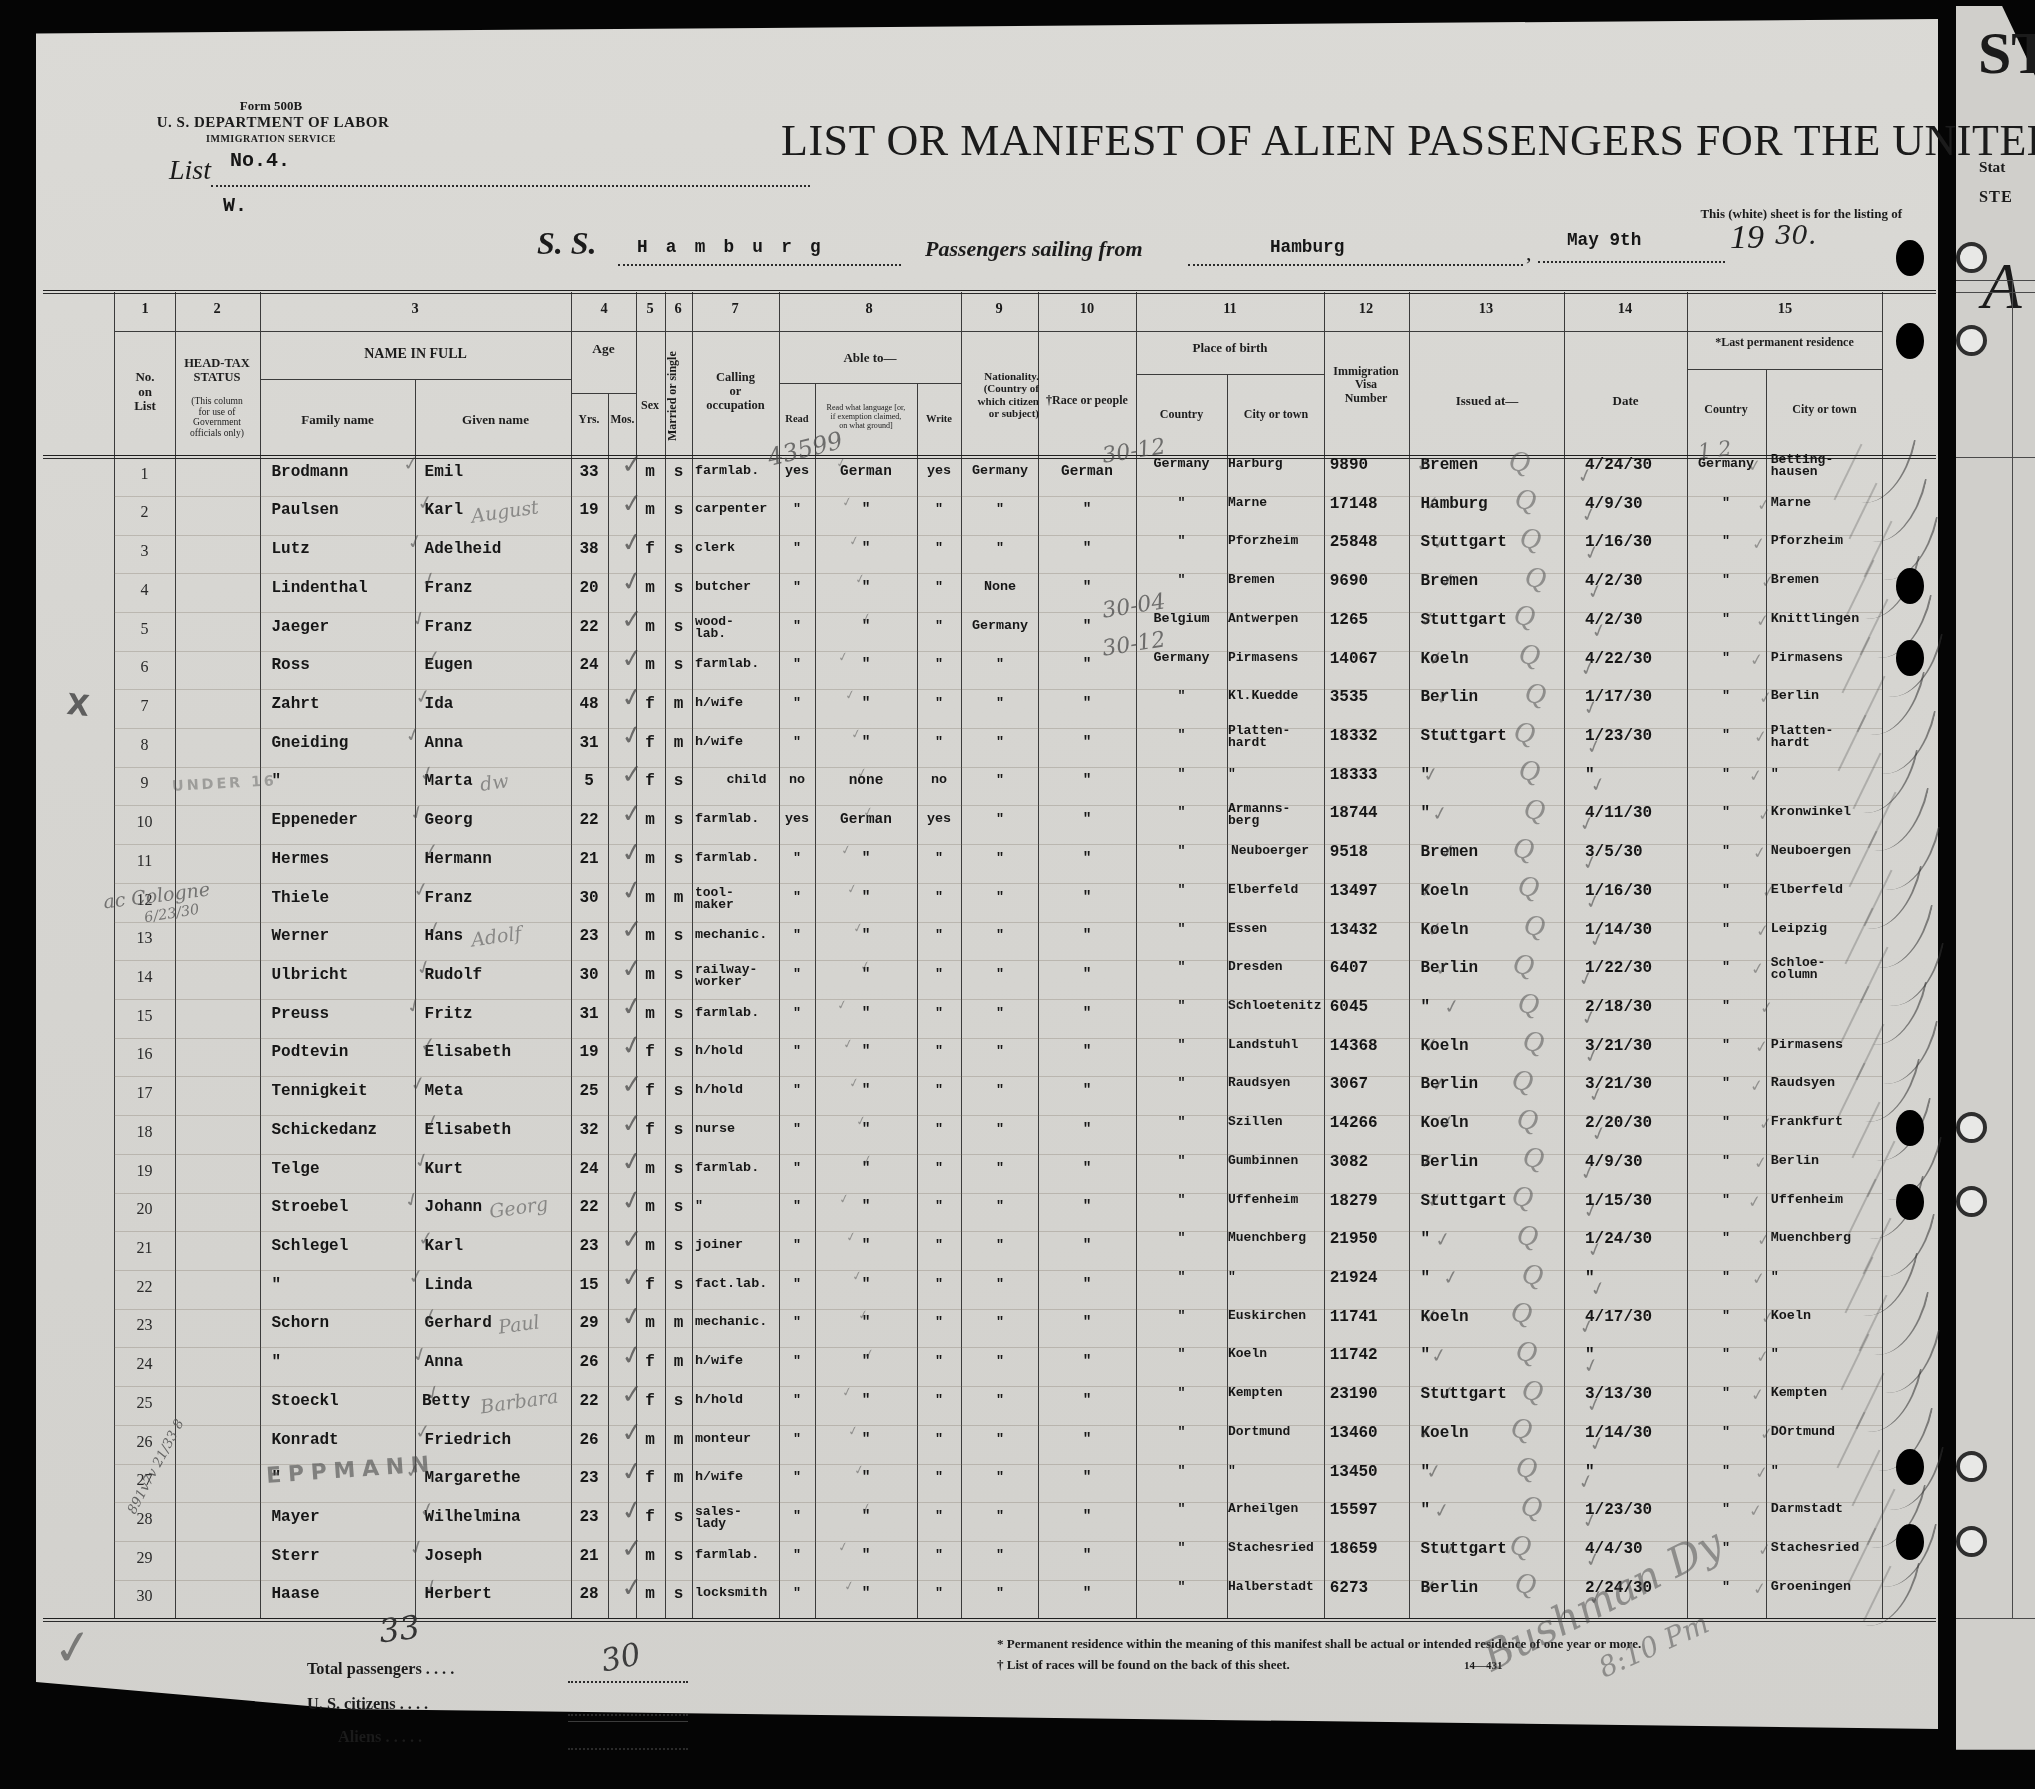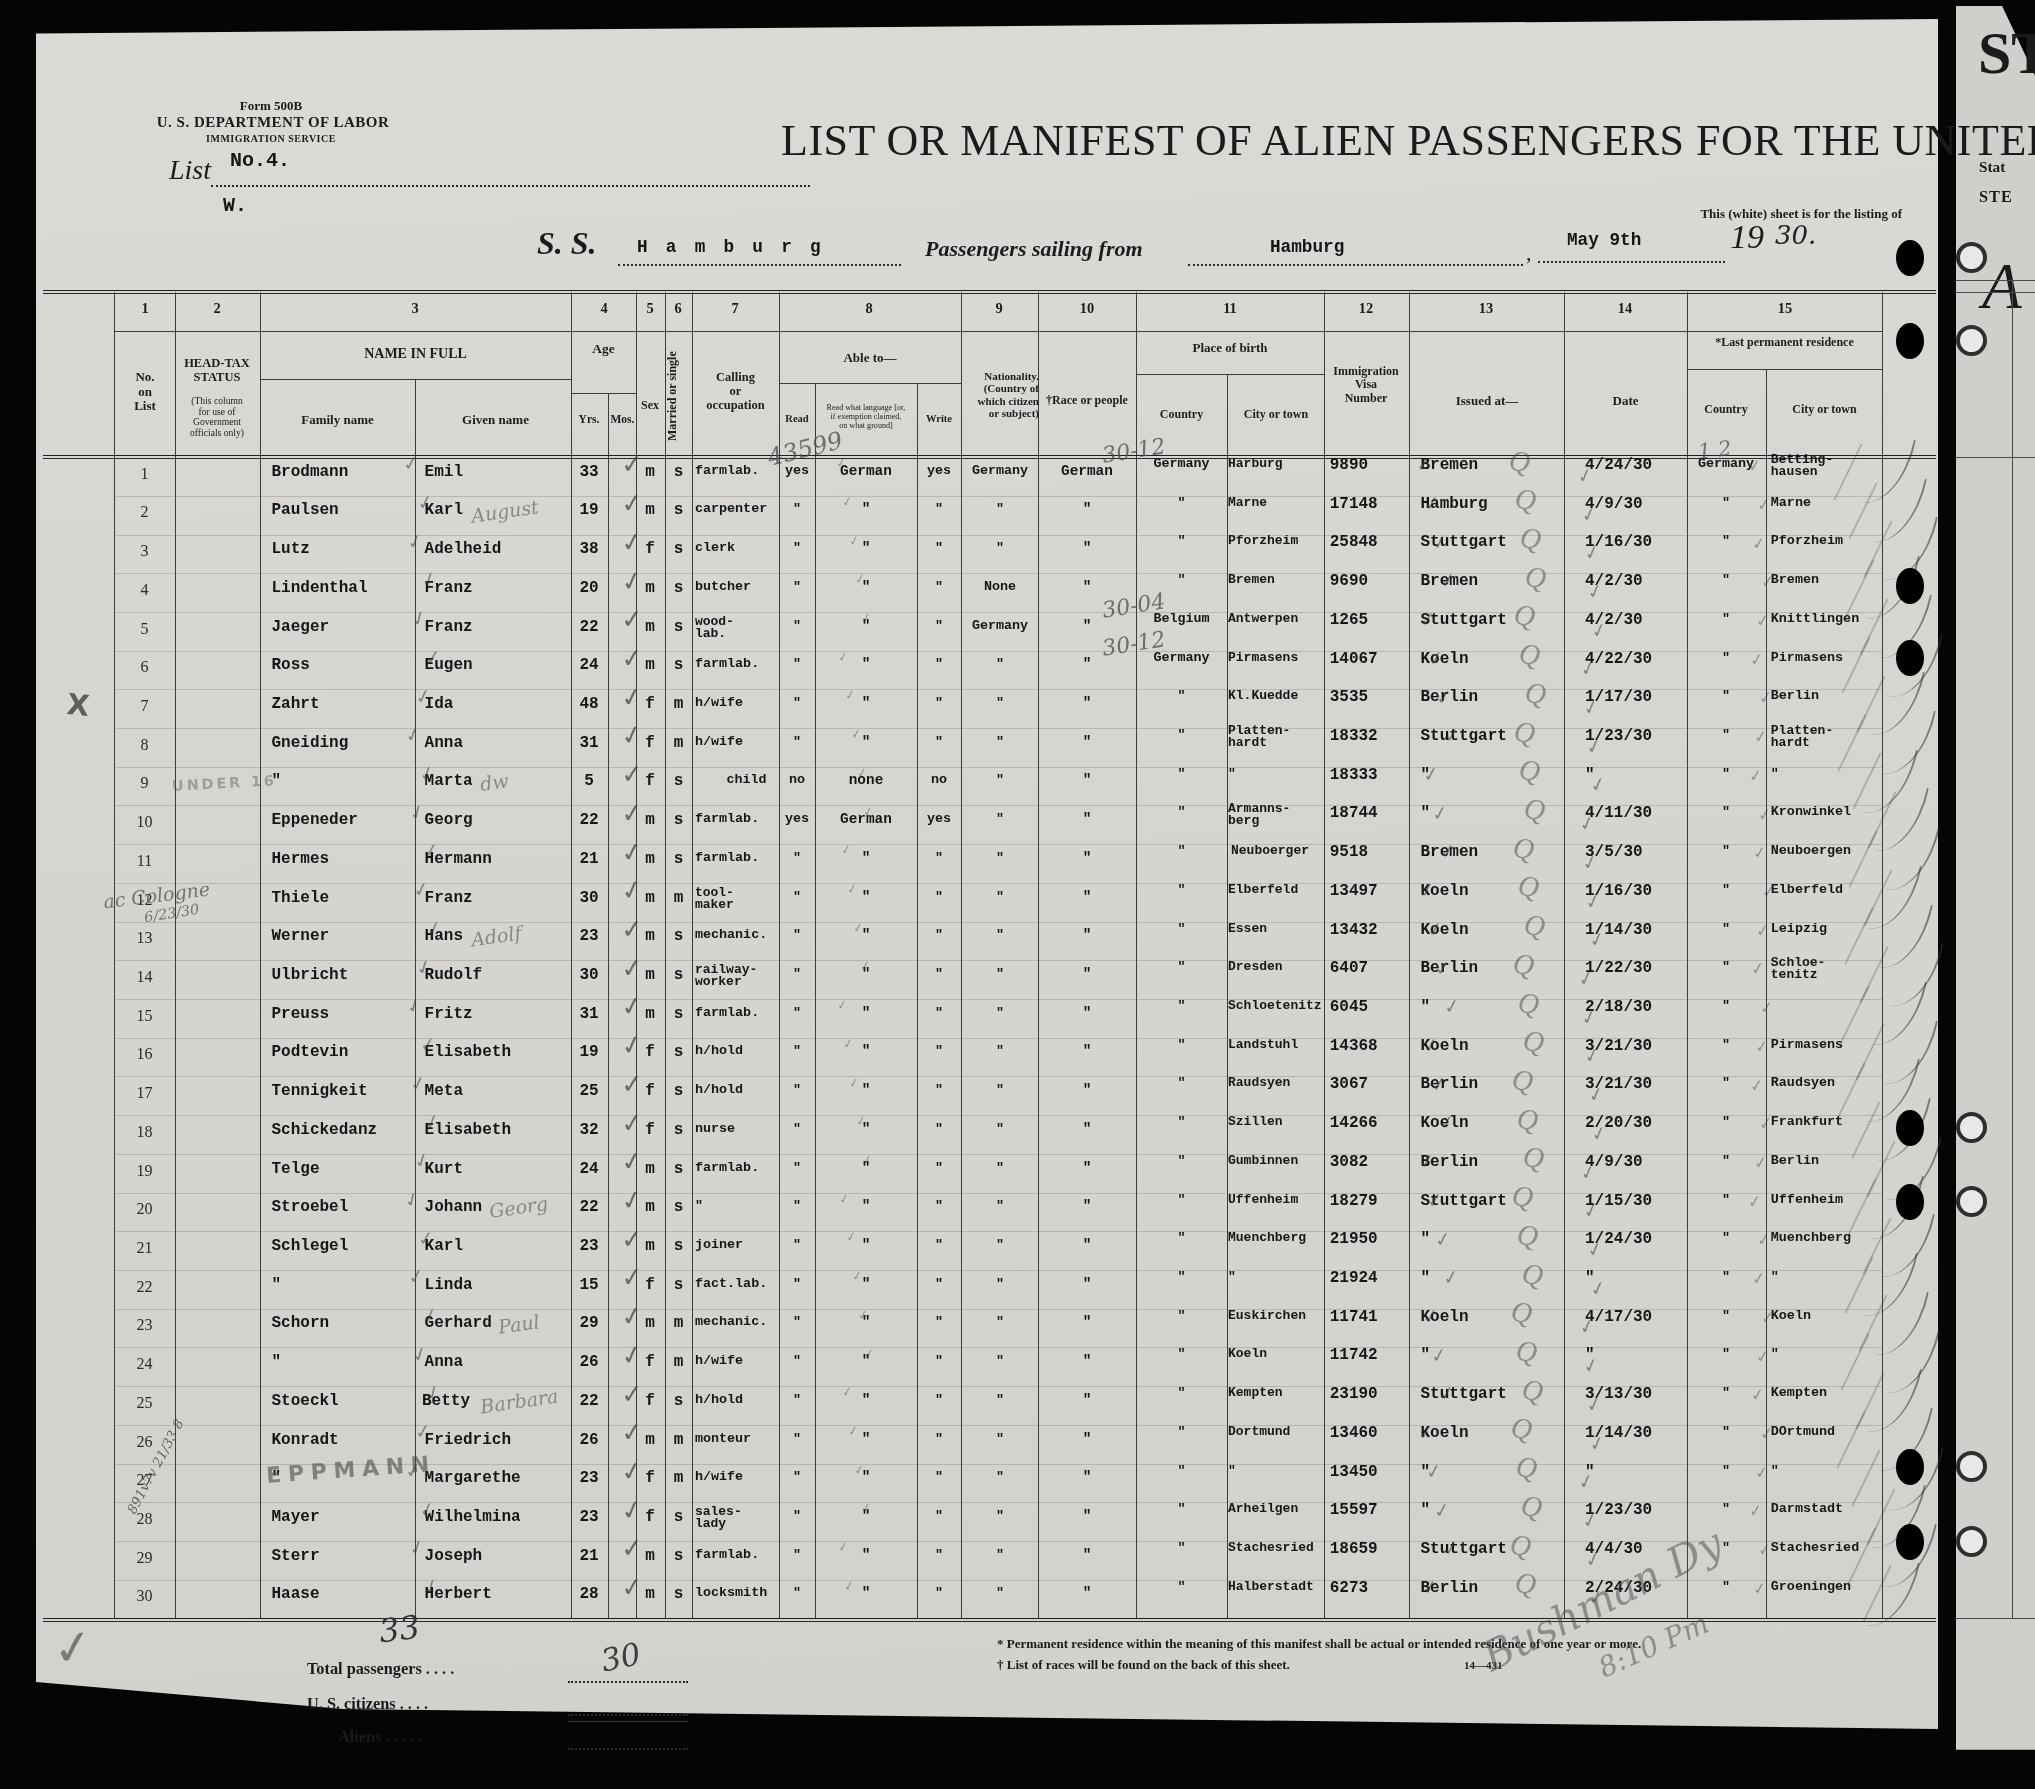--- a/index.html
+++ b/index.html
@@ -566,21 +566,21 @@
       <div class="abs typed" style="left: 917px; top: 968px; width: 44px; text-align: center; padding-left: 0px; font-size: 13.4px; overflow: visible; white-space: pre-line;">"</div>
       <div class="abs typed" style="left: 961px; top: 968px; width: 78px; text-align: center; padding-left: 0px; font-size: 13.4px; overflow: visible; white-space: pre-line;">"</div>
       <div class="abs typed" style="left: 1038px; top: 968px; width: 98px; text-align: center; padding-left: 0px; font-size: 14.4px; overflow: visible; white-space: pre-line;">"</div>
       <div class="abs typed" style="left: 1136px; top: 961px; width: 91px; text-align: center; padding-left: 0px; font-size: 13.4px; overflow: visible; white-space: pre-line;">"</div>
       <div class="abs typed" style="left: 1227px; top: 961px; width: 98px; text-align: left; padding-left: 1px; font-size: 13px; overflow: visible; white-space: pre-line;">Dresden</div>
       <div class="abs typed" style="left: 1324px; top: 961px; width: 84px; text-align: left; padding-left: 5.7px; font-size: 16px; overflow: visible; white-space: pre-line;">6407</div>
       <div class="abs typed" style="left: 1409px; top: 961px; width: 156px; text-align: left; padding-left: 11.5px; font-size: 16px; overflow: visible; white-space: pre-line;">Berlin</div>
       <div class="abs typed" style="left: 1564px; top: 961px; width: 123px; text-align: left; padding-left: 21px; font-size: 16px; overflow: visible; white-space: pre-line;">1/22/30</div>
       <div class="abs typed" style="left: 1687px; top: 961px; width: 78px; text-align: center; padding-left: 0px; font-size: 13.4px; overflow: visible; white-space: pre-line;">"</div>
       <div class="abs typed" style="left: 1766px; top: 957px; width: 117px; text-align: left; padding-left: 4.8px; font-size: 13px; overflow: visible; white-space: pre-line;">Schloe-
-tenitz</div>
+column</div>
       <div class="abs check" style="left: 416px; top: 956px; font-size: 19px; opacity: 0.55; transform: rotate(-20deg);">✓</div>
       <div class="abs check" style="left: 621px; top: 953px; font-size: 26px; opacity: 0.7; transform: rotate(-7deg);">✓</div>
       <div class="abs check" style="left: 860px; top: 958px; font-size: 12.5px; opacity: 0.45; transform: rotate(-12deg);">✓</div>
       <div class="abs check" style="left: 1435px; top: 957px; font-size: 19px; opacity: 0.55; transform: rotate(-10deg);">✓</div>
       <div class="abs check" style="left: 1578px; top: 967px; font-size: 19px; opacity: 0.55; transform: rotate(-14deg);">✓</div>
       <div class="abs pencil" style="left: 1513px; top: 948px; font-size: 29px; opacity: 0.5; transform: rotate(9deg); font-family: &quot;Liberation Serif&quot;, serif;">Q</div>
       <div class="abs check" style="left: 1751px; top: 959px; font-size: 16.3px; opacity: 0.45; transform: rotate(-8deg);">✓</div>
       <div class="abs arc" style="left: 1894px; top: 938px; width: 41px; height: 72px; transform: rotate(12deg);"></div>
       <div class="abs slash" style="left: 1873px; top: 944px; height: 62px; transform: rotate(26deg); opacity: 0.5;"></div>
       <div class="abs serif" style="left: 114px; top: 1007px; width: 61px; text-align: center; padding-left: 0px; font-size: 16px; overflow: visible; white-space: pre-line; color: rgb(42, 42, 42);">15</div>

